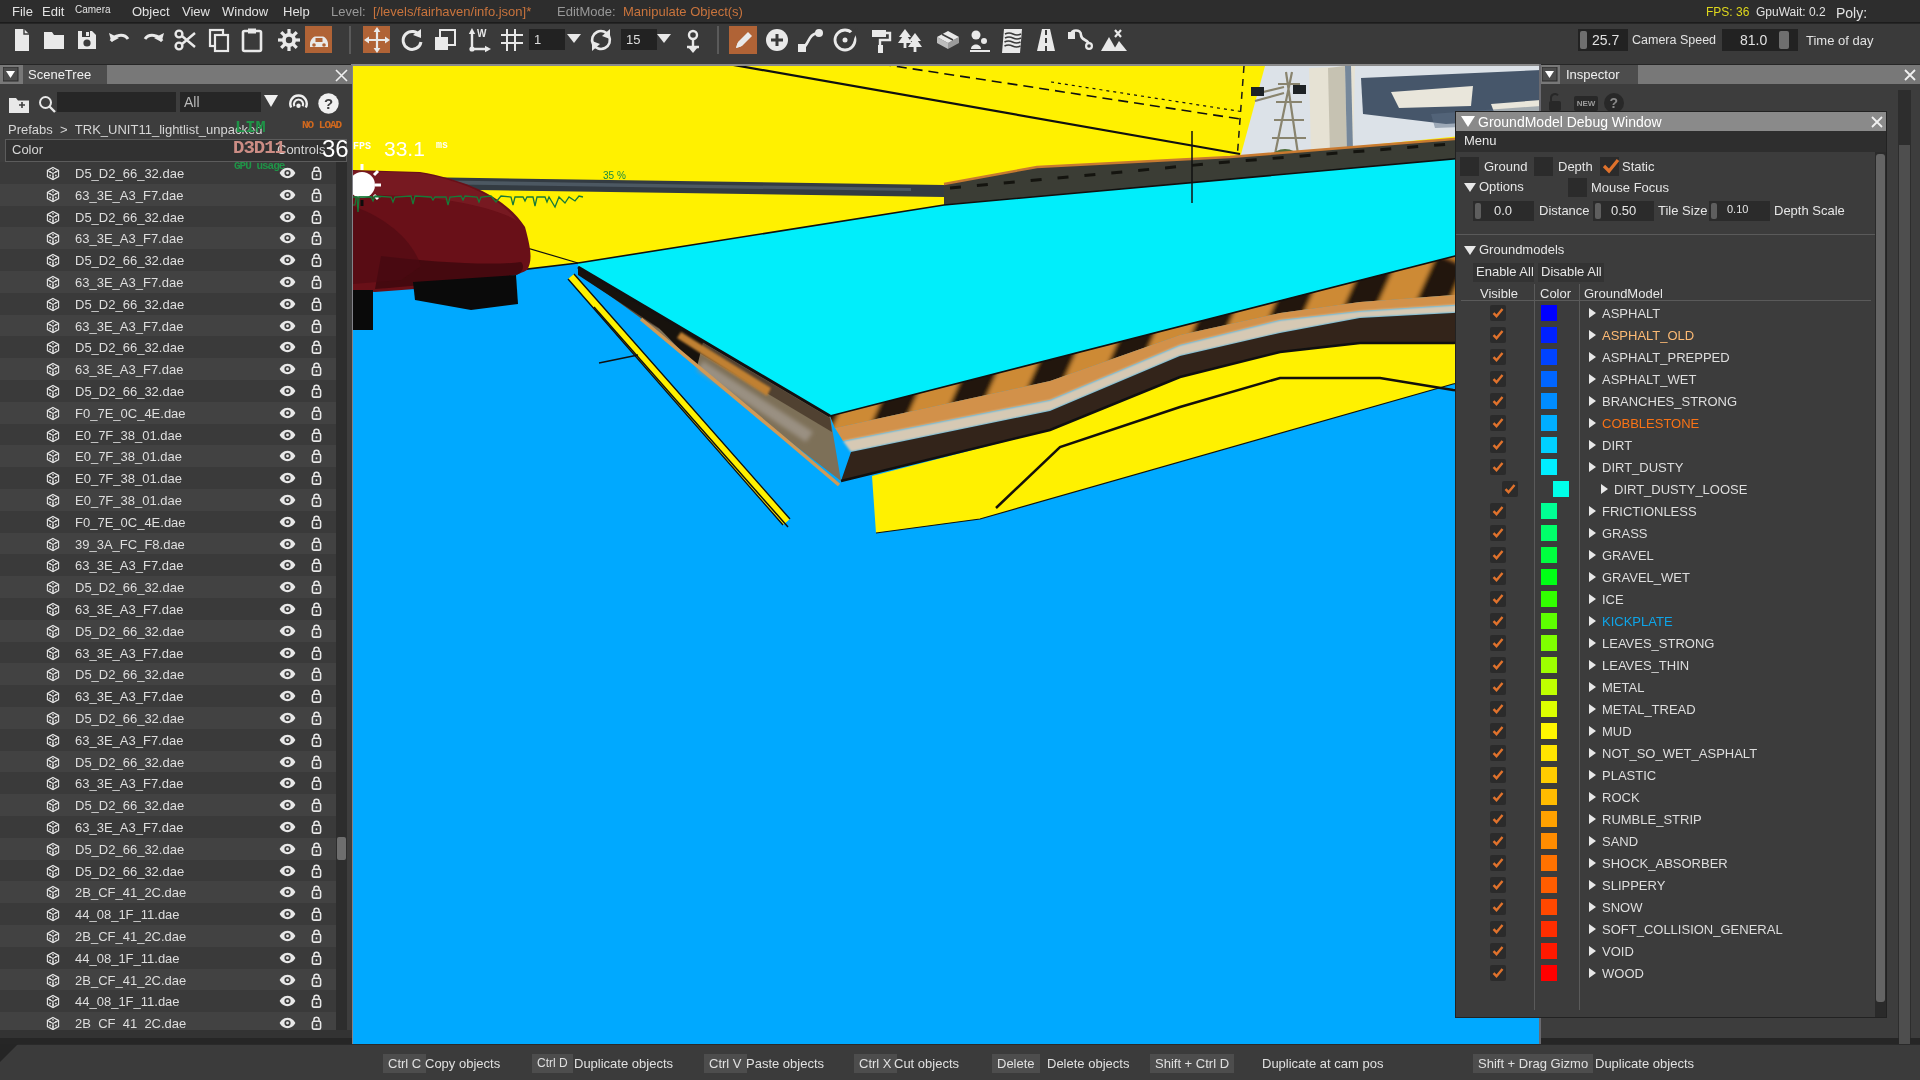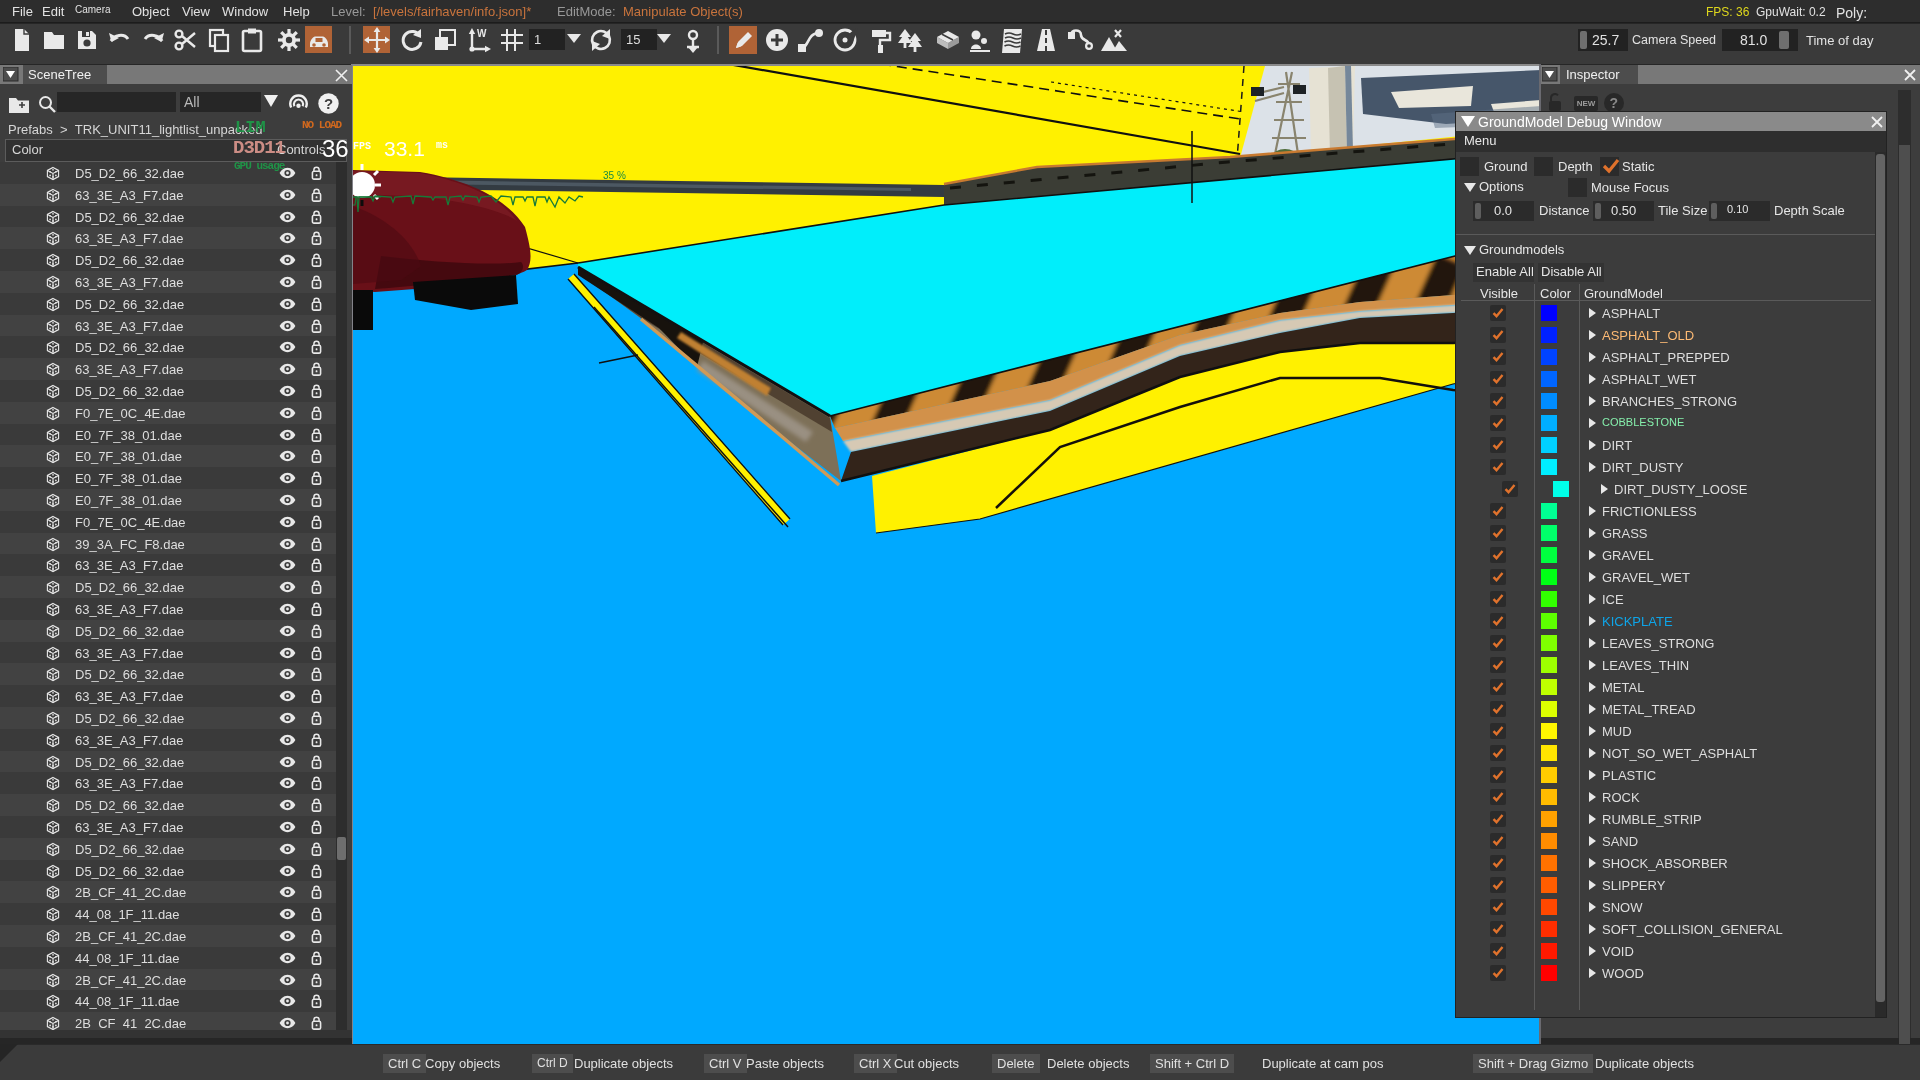--- a/index.html
+++ b/index.html
@@ -1584,21 +1584,21 @@
         <div style="position:absolute;left:134px;top:6px;width:0;height:0;border-left:7px solid #e8e8e8;border-top:5px solid transparent;border-bottom:5px solid transparent"></div>
         <span style="position:absolute;left:147px;top:4px;font-size:13px;color:#dedede">BRANCHES_STRONG</span>
       </div>
 <div style="position:absolute;left:0;top:412px;width:420px;height:22px">
         <svg width="16" height="16" viewBox="0 0 16 16" style="position:absolute;left:35px;top:3px">
           <rect width="16" height="16" rx="2" fill="#2b2b2b"></rect>
           <path d="M3.5 8.2 L6.5 11.2 L12.5 4" fill="none" stroke="#e0722c" stroke-width="2.4"></path>
         </svg>
         <div style="position:absolute;left:86px;top:3px;width:16px;height:16px;background:#00aeff"></div>
         <div style="position:absolute;left:134px;top:6px;width:0;height:0;border-left:7px solid #e8e8e8;border-top:5px solid transparent;border-bottom:5px solid transparent"></div>
-        <span style="position:absolute;left:147px;top:4px;font-size:11px;color:#86efac">COBBLESTONE</span>
+        <span style="position:absolute;left:147px;top:4px;font-size:13px;color:#f97316">COBBLESTONE</span>
       </div>
 <div style="position:absolute;left:0;top:434px;width:420px;height:22px">
         <svg width="16" height="16" viewBox="0 0 16 16" style="position:absolute;left:35px;top:3px">
           <rect width="16" height="16" rx="2" fill="#2b2b2b"></rect>
           <path d="M3.5 8.2 L6.5 11.2 L12.5 4" fill="none" stroke="#e0722c" stroke-width="2.4"></path>
         </svg>
         <div style="position:absolute;left:86px;top:3px;width:16px;height:16px;background:#00d0ff"></div>
         <div style="position:absolute;left:134px;top:6px;width:0;height:0;border-left:7px solid #e8e8e8;border-top:5px solid transparent;border-bottom:5px solid transparent"></div>
         <span style="position:absolute;left:147px;top:4px;font-size:13px;color:#dedede">DIRT</span>
       </div>

